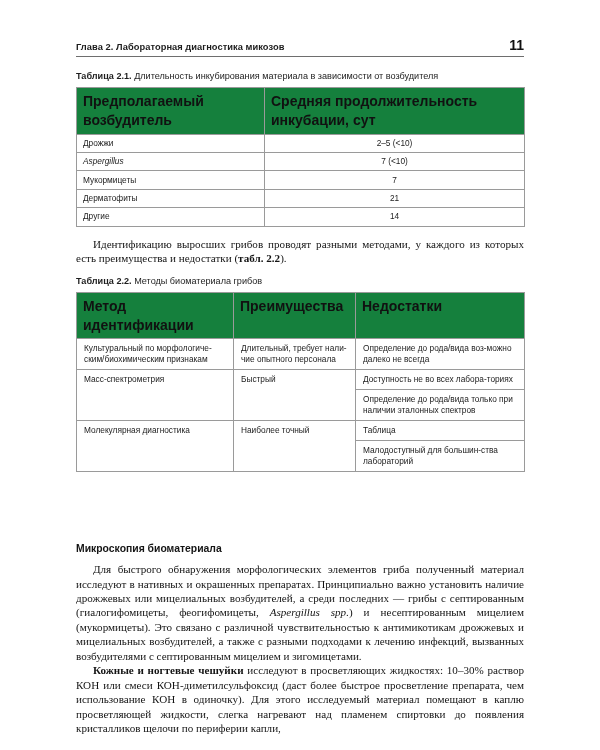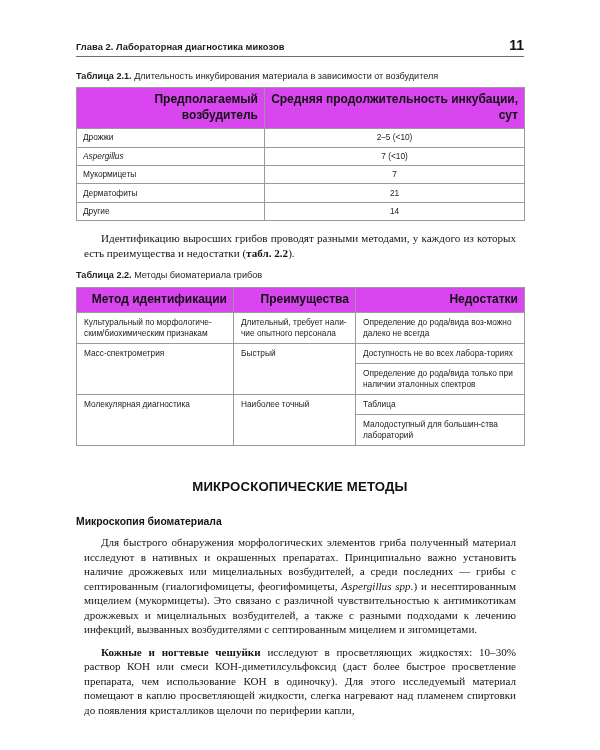--- a/index.html
+++ b/index.html
@@ -79,44 +79,44 @@
   table.doc th,
   table.doc td {
     border: 0.8px solid #9a9a9a;
     padding: 3.2px 6px;
     vertical-align: top;
     line-height: 1.33;
     text-align: left;
     font-weight: normal;
   }
   table.doc thead th {
-    background: #d946ef;
-    font-weight: bold;
-    text-align: right;
-    font-size: 12px;
+    background: #15803d;
+    font-weight: bold;
+    text-align: left;
+    font-size: 14px;
     padding-top: 4px;
     padding-bottom: 4px;
     color: #111;
   }
   
   #table-incubation col.c1 { width: 188px; }
   #table-incubation col.c2 { width: 260px; }
   #table-incubation td.val { text-align: center; }
   #table-incubation td.name i { font-style: italic; }
   #table-incubation tbody td { height: 11px; }
 
   
   #table-methods col.m1 { width: 157px; }
   #table-methods col.m2 { width: 122px; }
   #table-methods col.m3 { width: 169px; }
   #table-methods td { padding: 4px 7px; }
 
   
   p.body {
-    margin: 8px;
+    margin: 0;
     font-family: "Liberation Serif", "DejaVu Serif", serif;
     font-size: 11.1px;
     line-height: 1.305;
     text-align: justify;
     text-indent: 17px;
     color: #141414;
     hyphens: manual;
   }
   p.body + p.body { margin-top: 0; }
   p.gap { margin-top: 10px; }
@@ -235,21 +235,21 @@
           <td rowspan="2">Наиболее точный</td>
           <td>Таблица</td>
         </tr>
         <tr>
           <td>Малодоступный для большин-ства лабораторий</td>
         </tr>
       </tbody>
     </table>
 
     <h1 class="section">
-      <span>МИКРОСКОПИЧЕСКИЕ МЕТОДЫ</span><br>
+      <br>
     </h1>
 
     <h2 class="subsection">Микроскопия биоматериала</h2>
 
     <p class="body"><span>Для быстрого обнаружения морфологических элементов гриба полученный материал исследуют в нативных и окрашенных препаратах. Принципиально важно установить наличие дрожжевых или мицелиальных возбудителей, а среди последних — грибы с септированным (гиалогифомицеты, феогифомицеты, </span><i>Aspergillus spp.</i><span>) и несептированным мицелием (мукормицеты). Это связано с различной чувствительностью к антимикотикам дрожжевых и мицелиальных возбудителей, а также с разными подходами к лечению инфекций, вызванных возбудителями с септированным мицелием и зигомицетами.</span></p>
 
     <p class="body"><b>Кожные и ногтевые чешуйки</b><span> исследуют в просветляющих жидкостях: 10–30% раствор КОН или смеси КОН-диметилсульфоксид (даст более быстрое просветление препарата, чем использование КОН в одиночку). Для этого исследуемый материал помещают в каплю просветляющей жидкости, слегка нагревают над пламенем спиртовки до появления кристалликов щелочи по периферии капли,</span></p>
 
   </div>
 </div>

